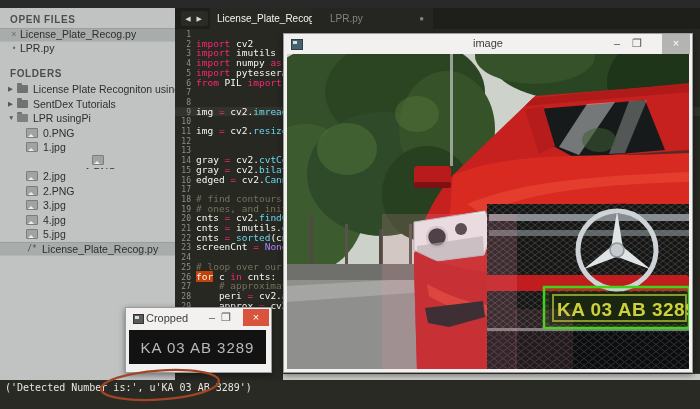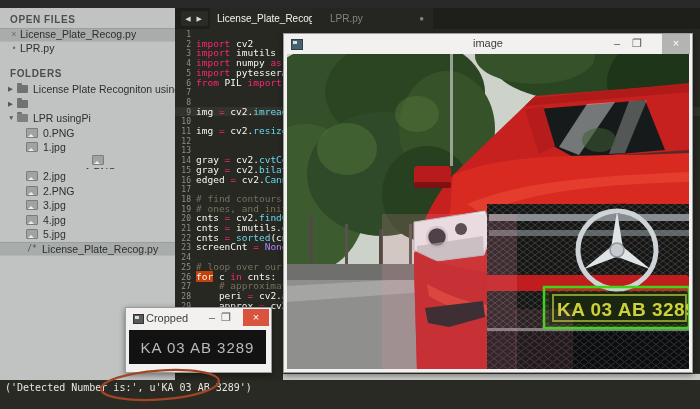--- a/index.html
+++ b/index.html
@@ -102,20 +102,21 @@
     <div class="sb-heading" style="margin-top:13px">FOLDERS</div>
     <div id="folder-tree">
         <div class="sb-row" style="height: 14.5px; line-height: 14.5px;">
           <span class="tree-arrow">▶</span>
           <span class="icon-folder"></span>
           <span>License Plate Recogniton using OpenCv</span>
         </div>
         <div class="sb-row" style="height: 14.5px; line-height: 14.5px;">
           <span class="tree-arrow">▶</span>
           <span class="icon-folder"></span>
+          <span>SentDex Tutorials</span>
         </div>
         <div class="sb-row" style="height: 14.5px; line-height: 14.5px;">
           <span class="tree-arrow">▼</span>
           <span class="icon-folder open"></span>
           <span>LPR usingPi</span>
         </div>
         <div class="sb-row indent1" style="height: 14.5px; line-height: 14.5px;">
           <span class="icon-img"></span>
           <span>0.PNG</span>
         </div>

